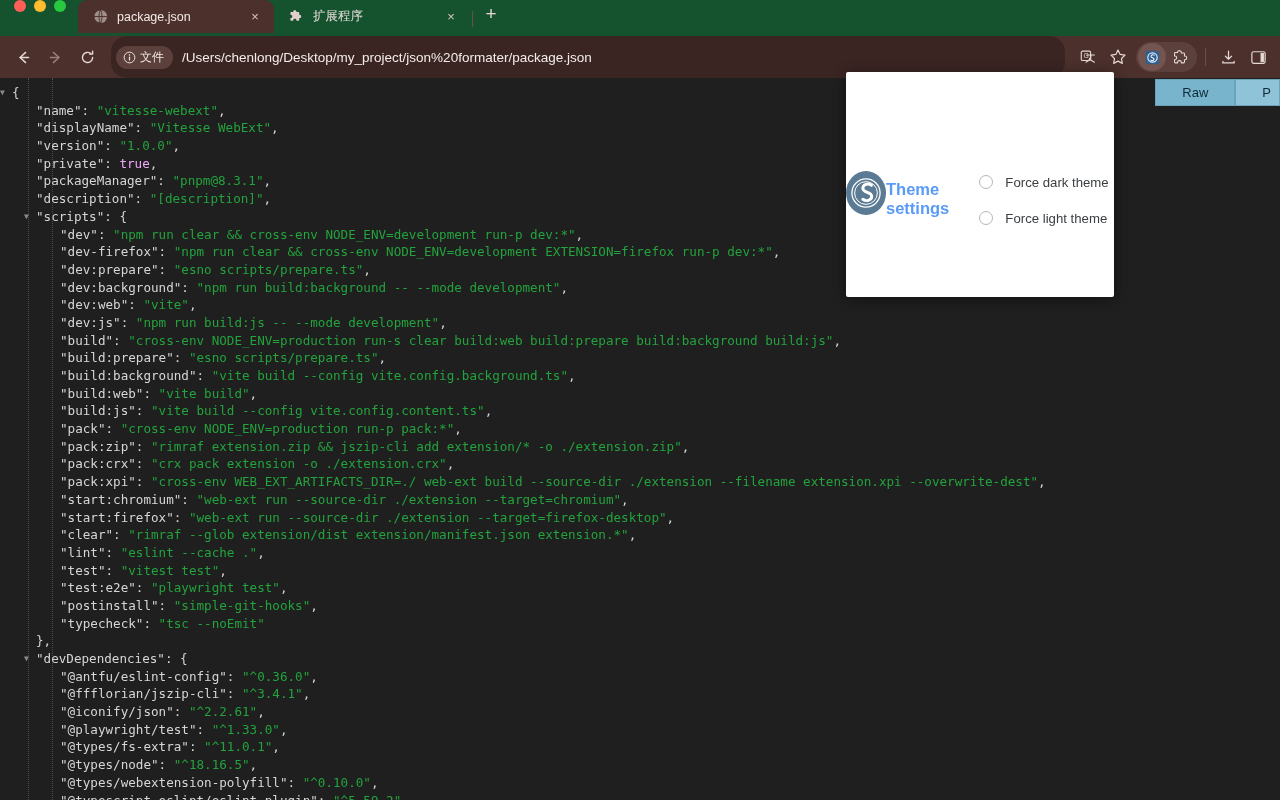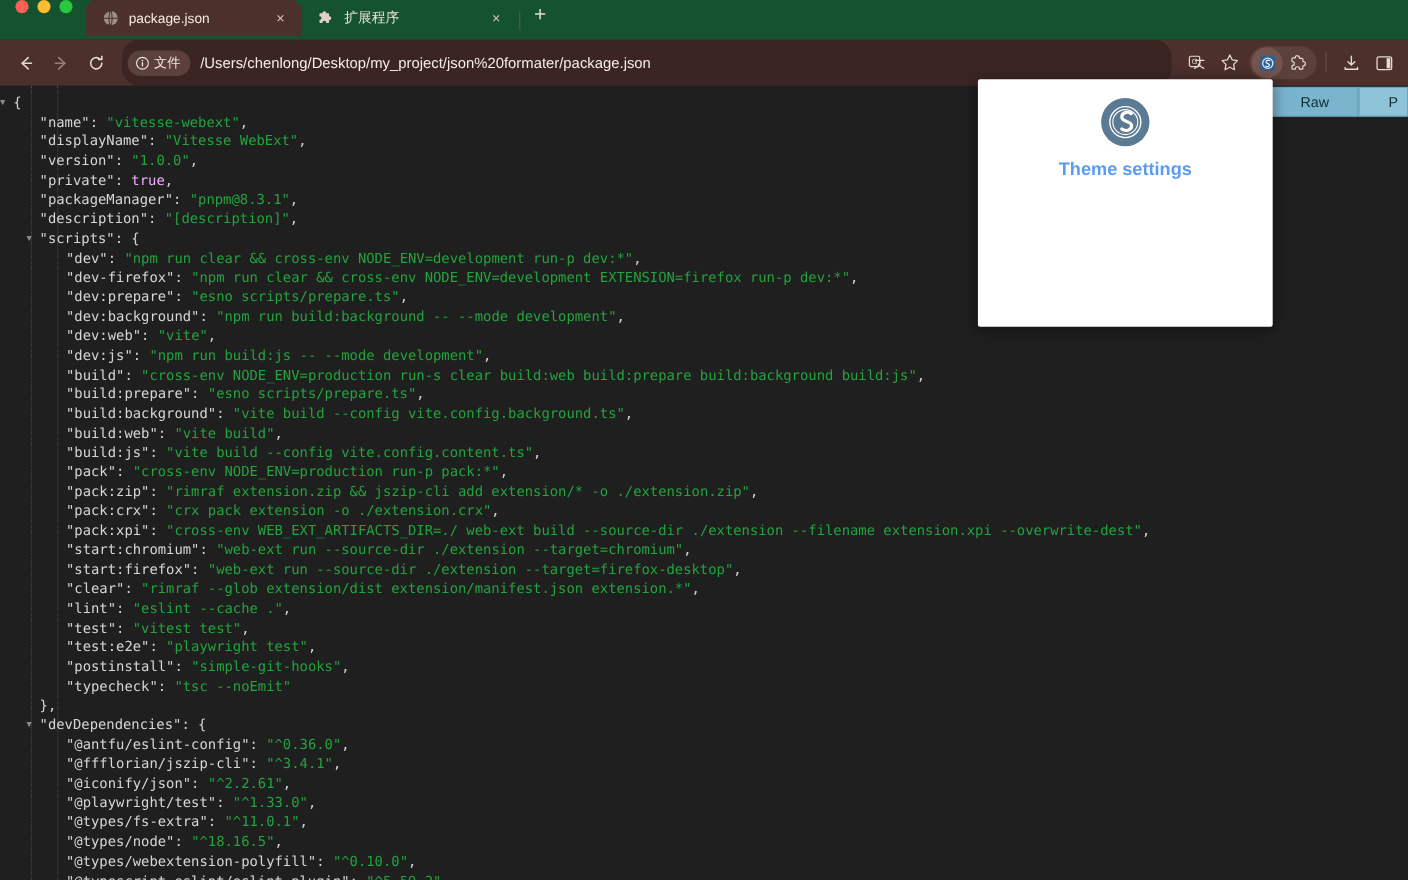--- a/index.html
+++ b/index.html
@@ -101,24 +101,24 @@
   
   #rawbar { position:absolute; top:1px; right:0; display:flex; }
   .rawbtn {
     background:#79b4cd; color:#0f2b38; font-size:13px; padding:5px 26px;
     border:1px solid #6aa3bb; font-family:"Liberation Sans", sans-serif;
   }
   .rawbtn.second { background:#8fc3d8; padding-right:8px; }
 
   
   #popup {
-    position:absolute; top:72px; left:889px; width:268px; height:225px;
+    position:absolute; top:72px; left:846px; width:268px; height:225px;
     background:#ffffff; border-radius:2px;
     box-shadow:0 2px 14px rgba(0,0,0,.45);
-    display:flex; flex-direction:column; align-items:center; padding-top:17px;
+    display:flex; flex-direction:row; align-items:center; padding-top:17px;
   }
   #logo {
     width:44px; height:44px; border-radius:50%;
     background:#5b7a94; display:flex; align-items:center; justify-content:center;
   }
   #popup h1 {
     font-size:16.5px; font-weight:bold; color:#5b9bf8; margin-top:12px;
     font-family:"Liberation Sans", sans-serif;
   }
   .radios { width:100%; padding:14px 0 0 26px; }
@@ -258,16 +258,24 @@
     <div id="logo">
       <svg width="40" height="40" viewBox="0 0 44 44">
         <circle cx="22" cy="22" r="21" fill="#5b7a94"></circle>
         <circle cx="22" cy="22" r="15.5" fill="none" stroke="#ffffff" stroke-width="1.4"></circle>
         <circle cx="22" cy="22" r="12.5" fill="none" stroke="#ffffff" stroke-width="1.1"></circle>
         <path d="M28 13.5c-3.5-2.6-9.5-1.2-9.5 3.4 0 5.4 9.8 3.6 9.8 8.8 0 4.6-6.2 6-9.8 3.2" stroke="#ffffff" stroke-width="3.2" fill="none" stroke-linecap="round"></path>
       </svg>
     </div>
     <h1>Theme settings</h1>
     <div class="radios">
+      <div class="radio-row">
+        <span class="rdo"></span>
+        <span class="lbl">Force dark theme</span>
+      </div>
+      <div class="radio-row">
+        <span class="rdo"></span>
+        <span class="lbl">Force light theme</span>
+      </div>
     </div>
   </div>
 
 </div>
 
 </body></html>

